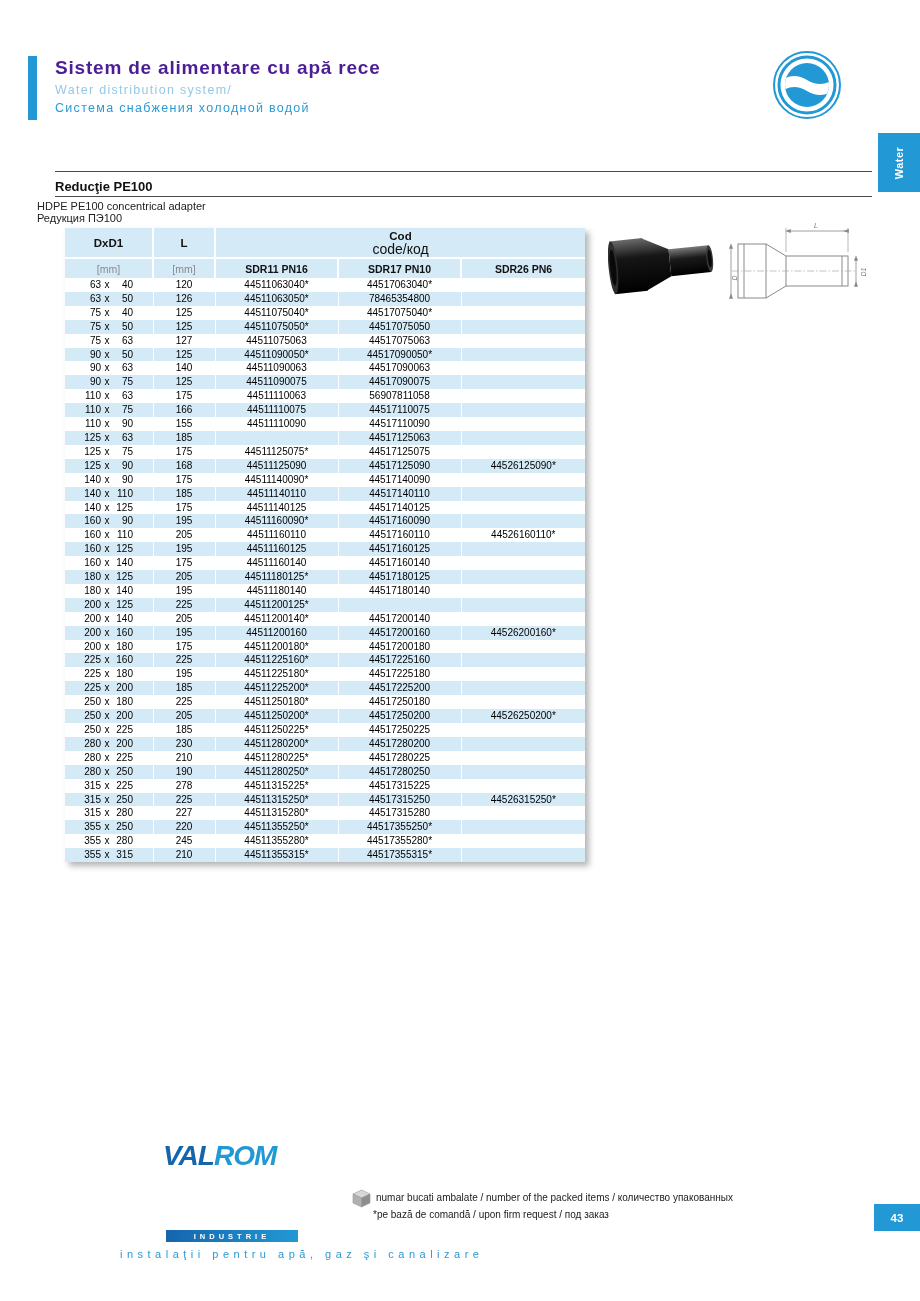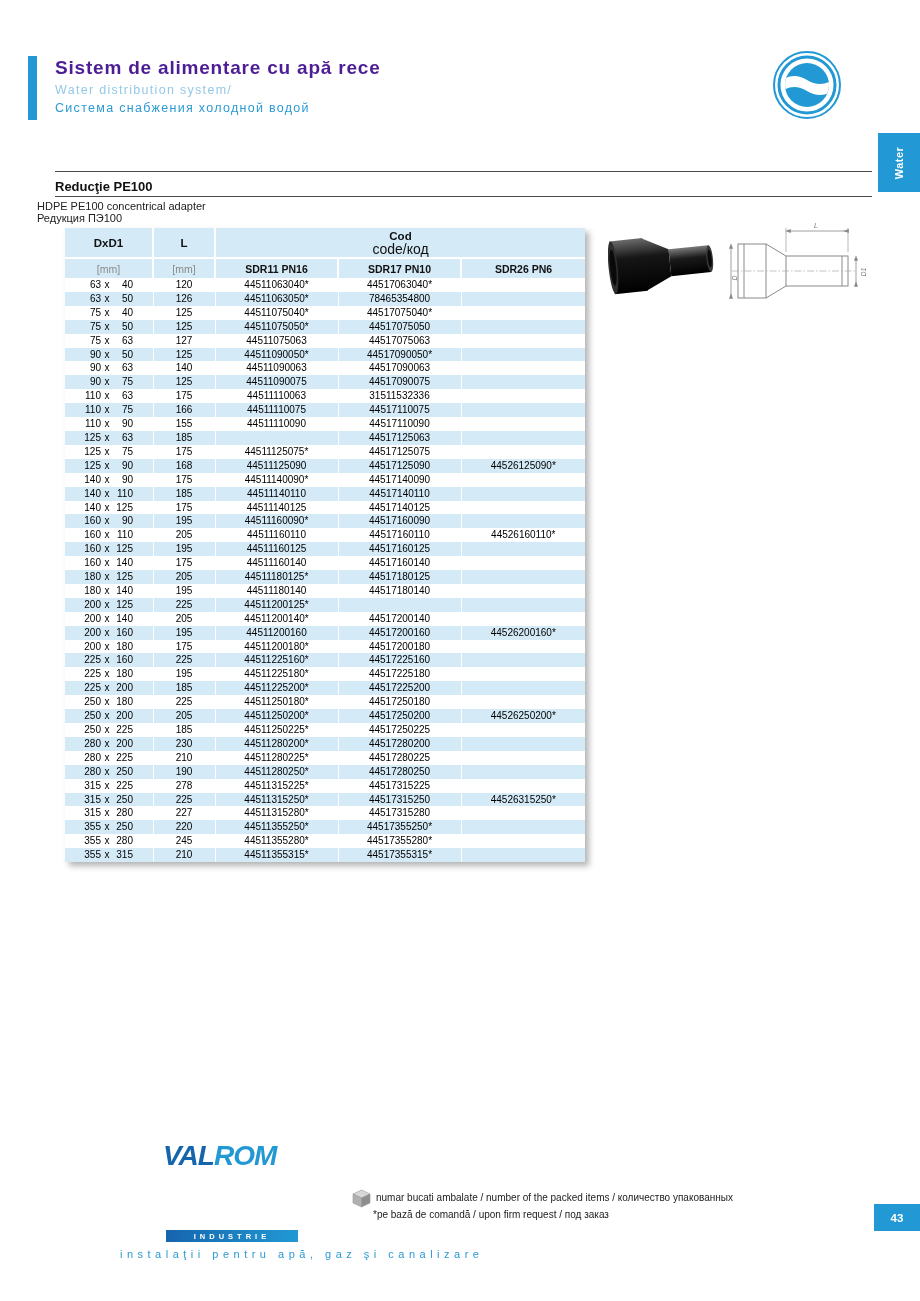--- a/index.html
+++ b/index.html
@@ -189,21 +189,21 @@
             <td class="c-dxd1"><span class="dd">90</span><span class="xx">x</span><span class="dd1">75</span></td>
             <td class="c-l">125</td>
             <td class="c-code">44511090075</td>
             <td class="c-code">44517090075</td>
             <td class="c-code"></td>
           </tr>
           <tr>
             <td class="c-dxd1"><span class="dd">110</span><span class="xx">x</span><span class="dd1">63</span></td>
             <td class="c-l">175</td>
             <td class="c-code">44511110063</td>
-            <td class="c-code">31511532336</td>
+            <td class="c-code">56907811058</td>
             <td class="c-code"></td>
           </tr>
           <tr>
             <td class="c-dxd1"><span class="dd">110</span><span class="xx">x</span><span class="dd1">75</span></td>
             <td class="c-l">166</td>
             <td class="c-code">44511110075</td>
             <td class="c-code">44517110075</td>
             <td class="c-code"></td>
           </tr>
           <tr>

